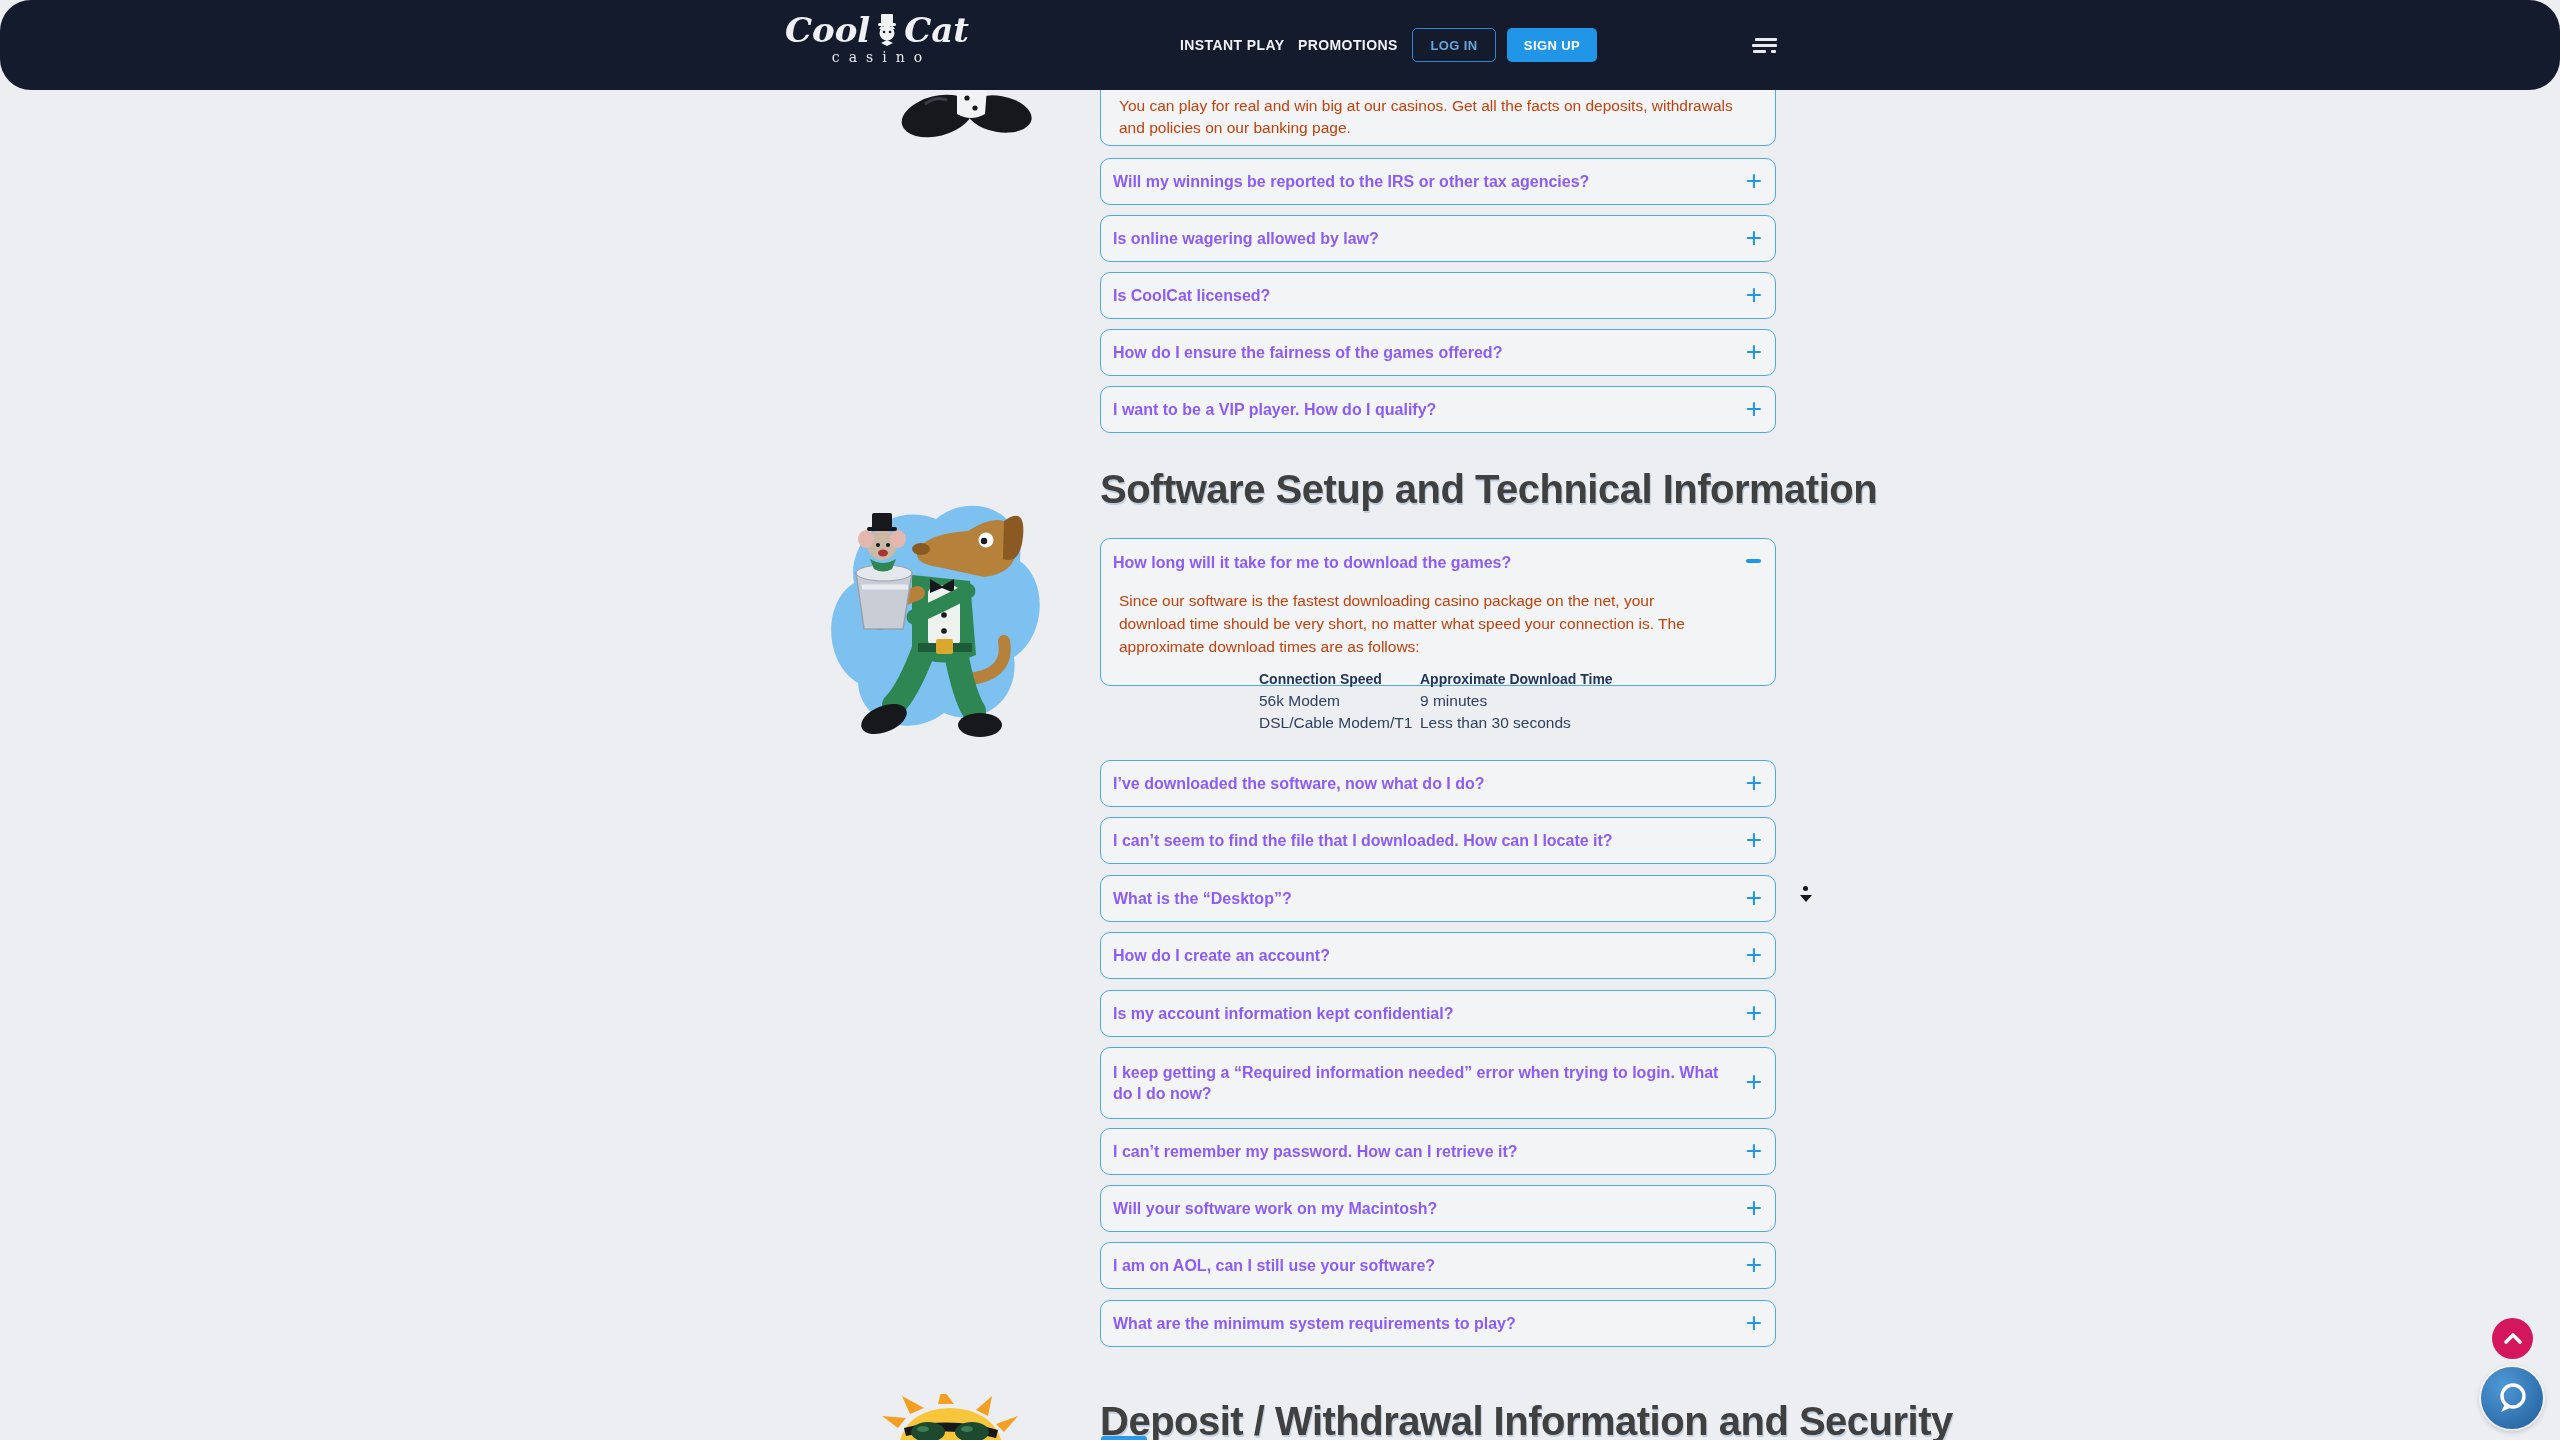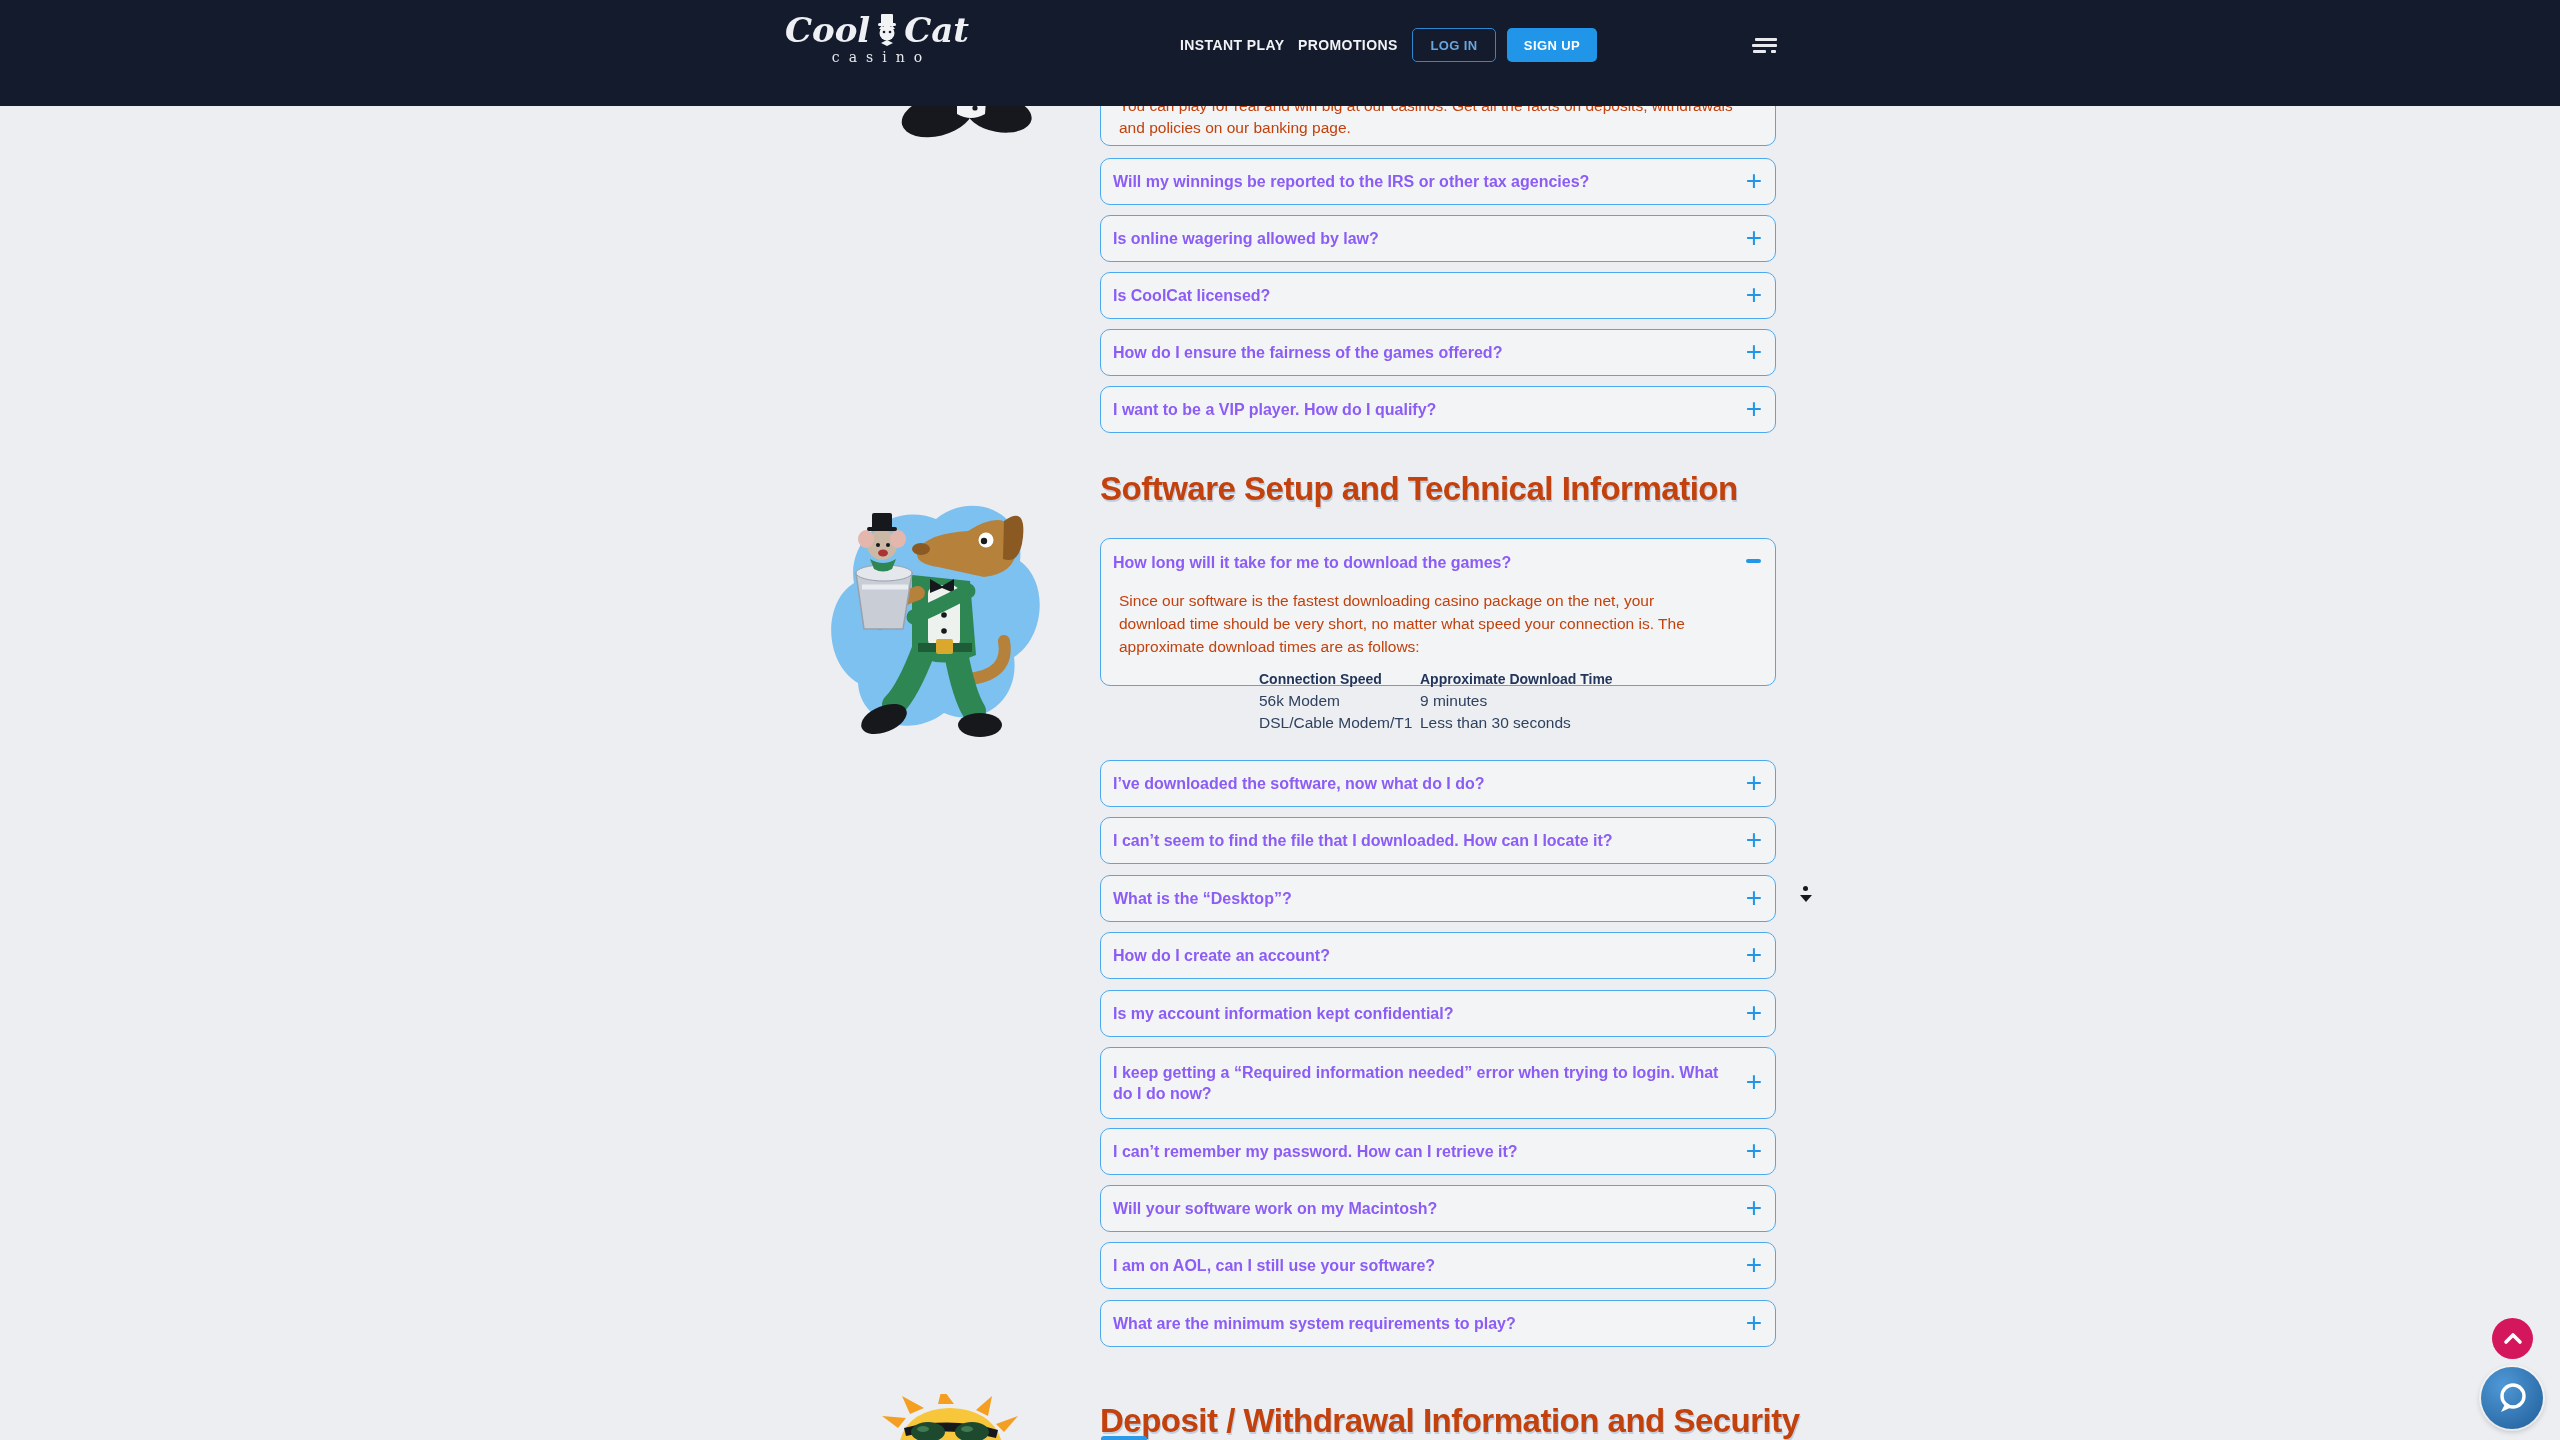--- a/index.html
+++ b/index.html
@@ -1,21 +1,21 @@
 <!DOCTYPE html>
 <html><head>
 <meta charset="utf-8">
 <style>
   * { margin:0; padding:0; box-sizing:border-box; }
   html,body { width:2560px; height:1440px; }
   body { font-family:"Liberation Sans", sans-serif; background:#edeef1; overflow:hidden; }
   #stage { position:relative; width:2560px; height:1440px; overflow:hidden; background:#edeef1; }
 
   
-  .navbar { position:absolute; left:0; top:0; width:2560px; height:106px; background:#141b2c; z-index:50; }
+  .navbar { position:absolute; left:0; top:0; width:2560px; height:90px; background:#141b2c; z-index:50;border-radius:31px; }
   .logo { position:absolute; left:782px; top:12px; width:190px; text-align:center; color:#eef0f4; cursor:pointer; }
   .logo-row { display:flex; align-items:center; justify-content:center; gap:2px; }
   .logo-word { font-family:"DejaVu Serif", serif; font-style:italic; font-weight:bold; font-size:34px; line-height:36px; color:#eef0f4; }
   .logo-sub { font-family:"DejaVu Serif", serif; font-size:14px; letter-spacing:9px; margin-top:1px; text-indent:9px; color:#e6e8ec; }
   .nav-link { position:absolute; top:34px; font-size:14px; font-weight:bold; letter-spacing:0.4px; color:#f2f3f6; cursor:pointer; line-height:22px; }
   .btn { position:absolute; top:28px; height:34px; border-radius:5px; font-size:13px; font-weight:bold; letter-spacing:0.4px; display:flex; align-items:center; justify-content:center; cursor:pointer; }
   .btn-login { left:1412px; width:84px; background:transparent; border:1.5px solid #2f86d1; color:#6aa6dd; }
   .btn-signup { left:1507px; width:90px; background:#2196e8; border:none; color:#ffffff; }
   .hamburger { position:absolute; left:1752px; top:38px; width:26px; height:15px; cursor:pointer; }
   .hamburger .bar { position:absolute; height:2.6px; background:#e8eaee; border-radius:1px; }
@@ -34,21 +34,21 @@
   
   .card-expanded { top:538px; height:148px; padding:13px 56px 0 12px; }
   .card-expanded .faq-q { display:block; }
   .card-expanded .answer-text { margin:16px 0 0 6px; width:585px; line-height:23px; }
   .dl-table { margin:13px 0 0 146px; border-collapse:collapse; }
   .dl-table th { text-align:left; font-size:14px; color:#22355a; font-weight:bold; padding:0 0 3px 0; }
   .dl-table th:first-child, .dl-table td:first-child { width:161px; }
   .dl-table td { font-size:15.5px; color:#2e415f; padding:0; height:22px; }
 
   
-  .section-heading { position:absolute; left:1100px; font-size:33px; font-weight:bold; letter-spacing:-0.5px; color:#c2410c; text-shadow:1px 2px 0 rgba(26,94,160,0.22); line-height:42px; }
+  .section-heading { position:absolute; left:1100px; font-size:40px; font-weight:bold; letter-spacing:-0.5px; color:#404040; text-shadow:1px 2px 0 rgba(26,94,160,0.22); line-height:42px; }
   .heading-partial { position:absolute; left:1101px; top:1436px; width:46px; height:6px; border-radius:3px 3px 0 0; background:#2d9ae8; }
 
   
   .mascot { position:absolute; }
 
   
   .scroll-top { position:absolute; left:2492px; top:1318px; width:41px; height:41px; border-radius:50%; background:#d4175c; display:flex; align-items:center; justify-content:center; cursor:pointer; z-index:60; }
   .chat-btn { position:absolute; left:2481px; top:1367px; width:62px; height:62px; border-radius:50%; background:radial-gradient(circle at 35% 30%, #4f98d6, #2b6ca8 75%); box-shadow:0 0 0 2px rgba(255,255,255,0.6), 0 2px 6px rgba(0,0,0,0.25); display:flex; align-items:center; justify-content:center; cursor:pointer; z-index:60; }
 
   

